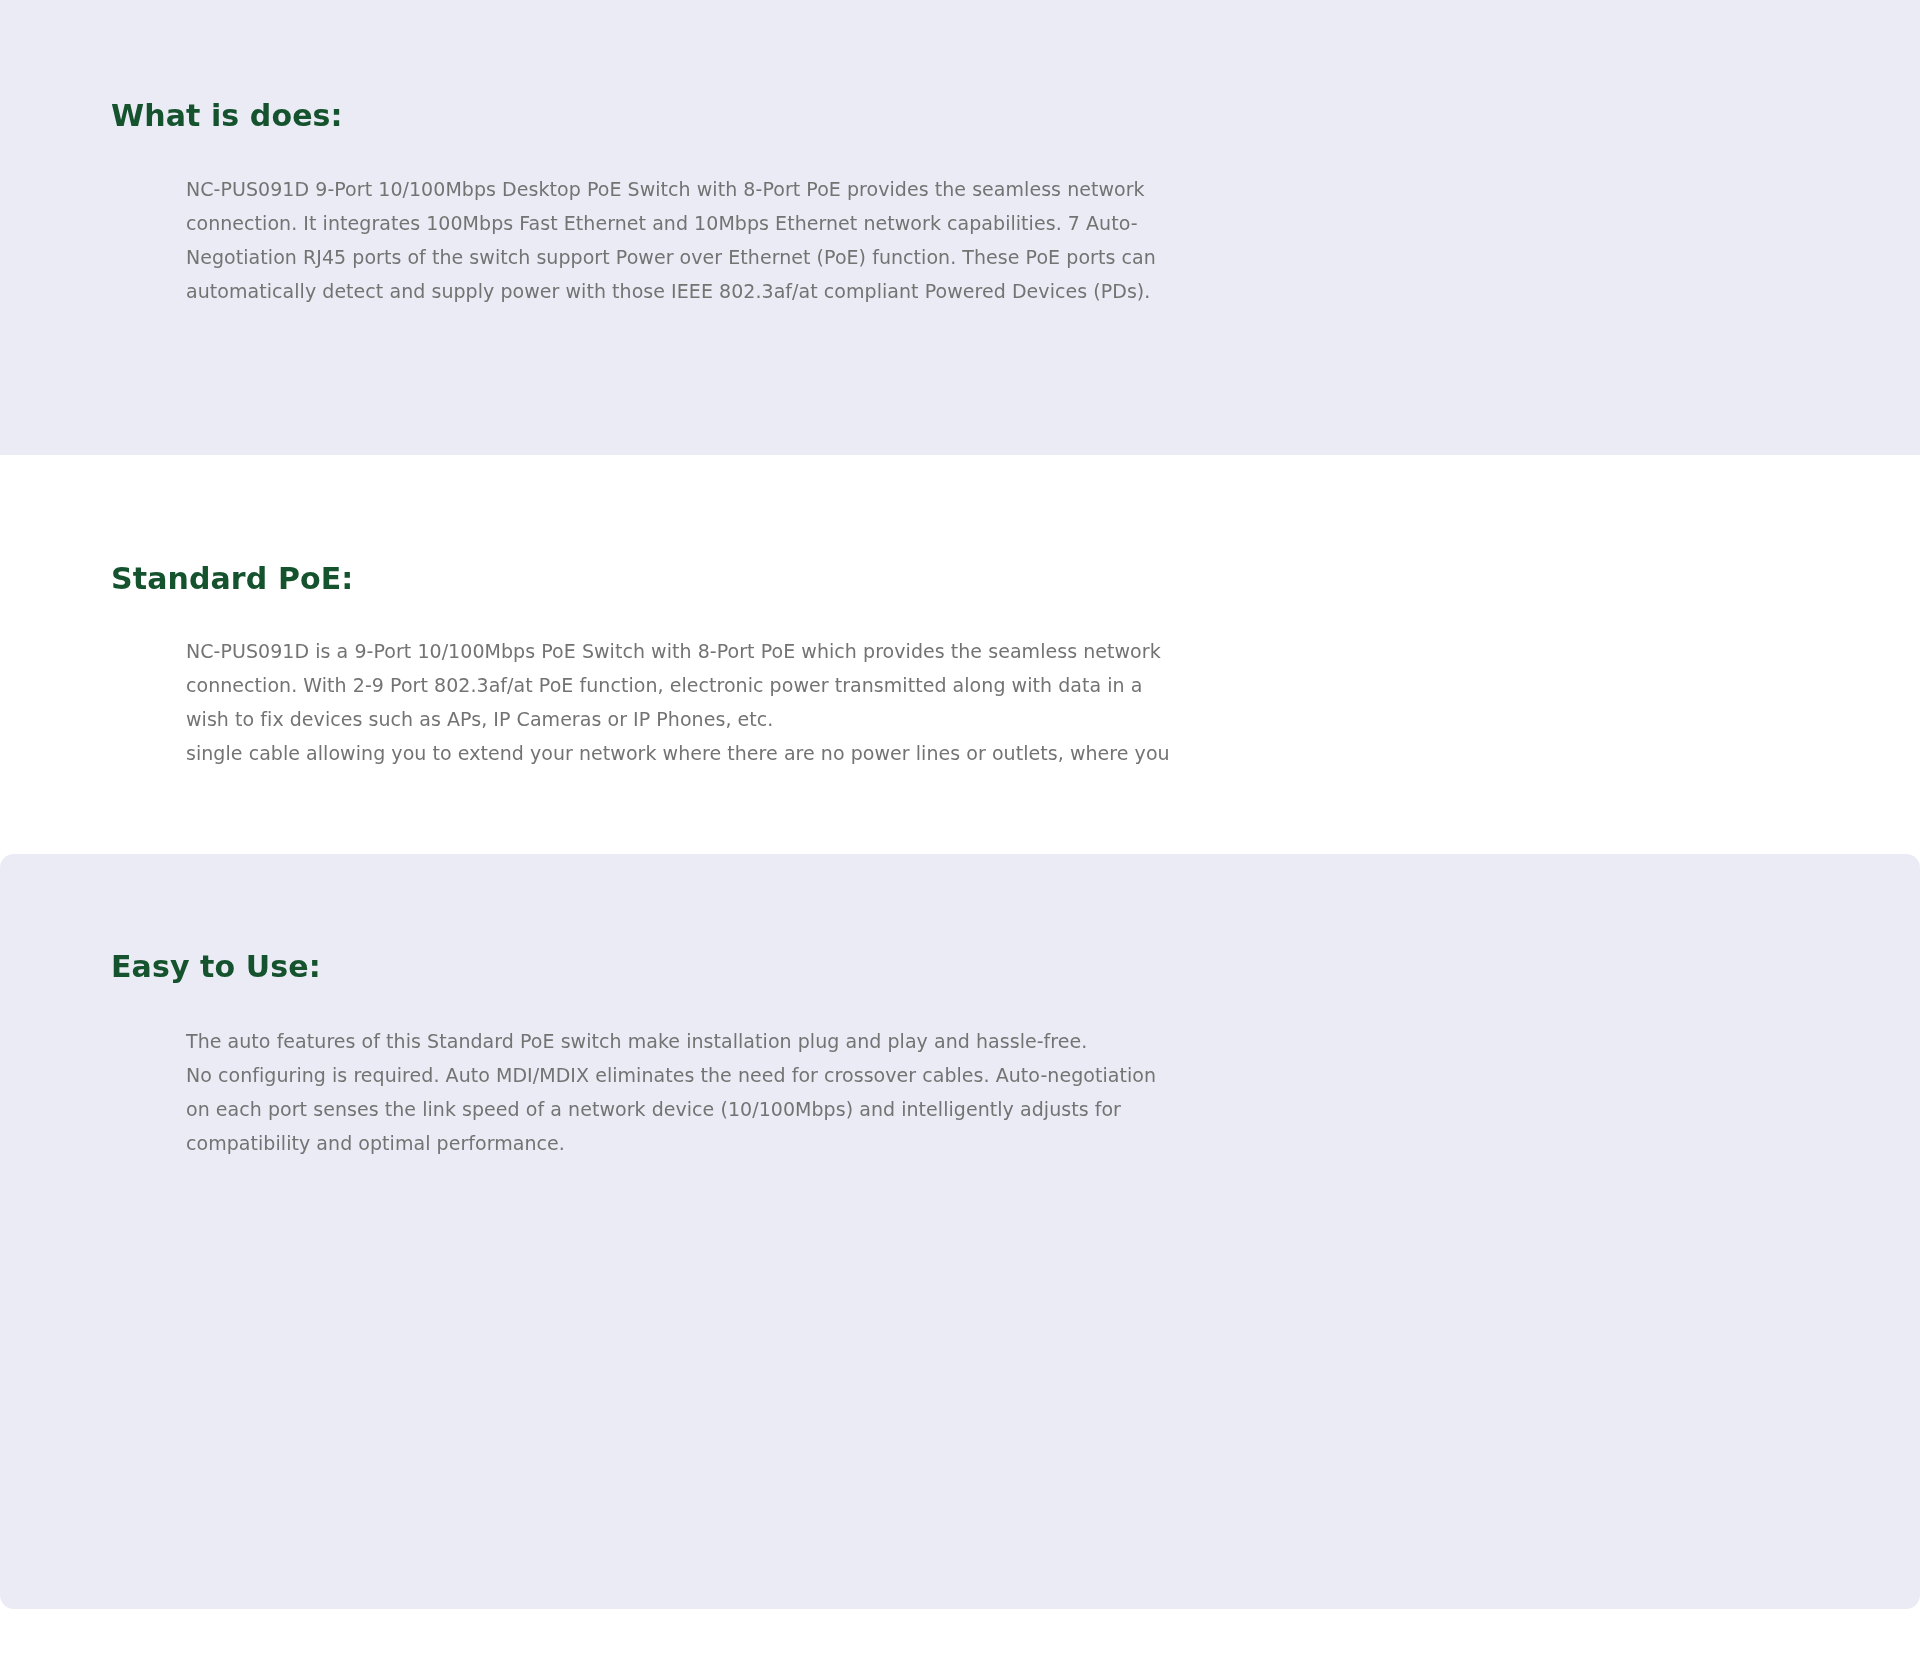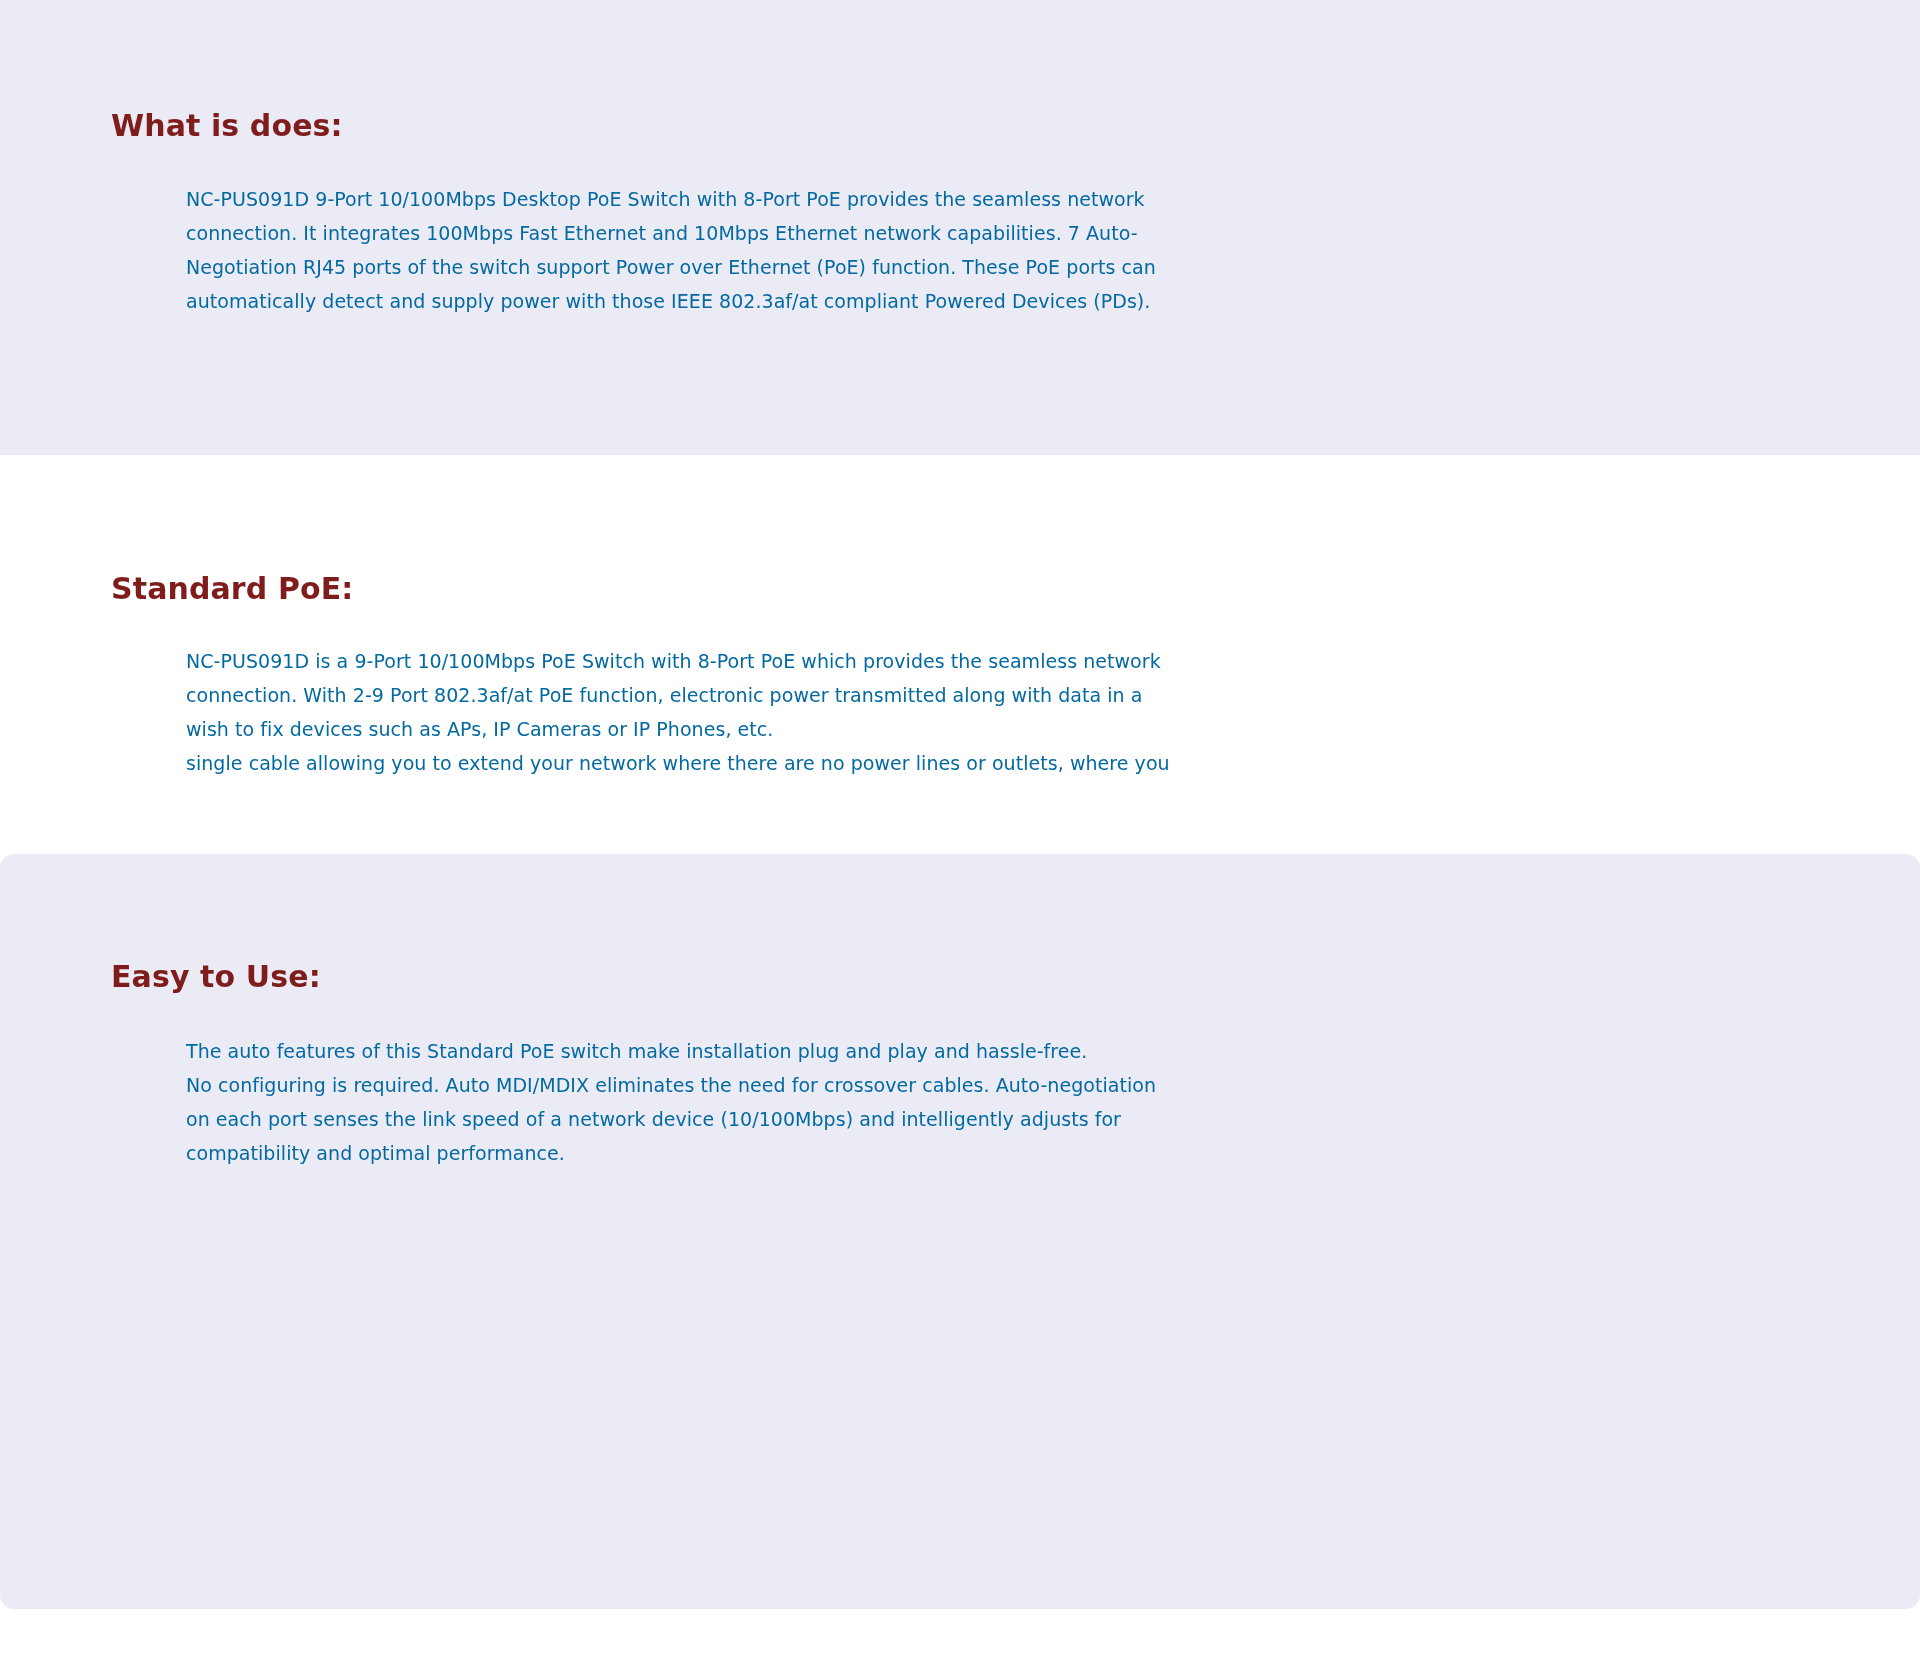--- a/index.html
+++ b/index.html
@@ -35,36 +35,36 @@
   .section-2 {
     height: 399px;
     padding-top: 103px;
   }
   .section-3 {
     height: 755px;
     padding-top: 92px;
     border-radius: 14px;
   }
   .heading {
-    margin: 11px 0 0 111px;
+    margin: 1px 0 0 111px;
     font-family: "DejaVu Sans", sans-serif;
     font-size: 30px;
     font-weight: bold;
     line-height: 40px;
-    color: #7f1d1d;
+    color: #14532d;
     letter-spacing: 0.1px;
   }
   .body-text {
     margin: 0 0 0 186px;
     width: 1150px;
     font-family: "DejaVu Sans", sans-serif;
     font-size: 19px;
     font-weight: normal;
     line-height: 34px;
-    color: #0369a1;
+    color: #737373;
     letter-spacing: 0.05px;
   }
   .gap-1 { height: 36px; }
   .gap-2 { height: 35px; }
   .gap-3 { height: 37px; }
   .body-text .ln { display: block; }
 </style>
 </head>
 <body>
 

